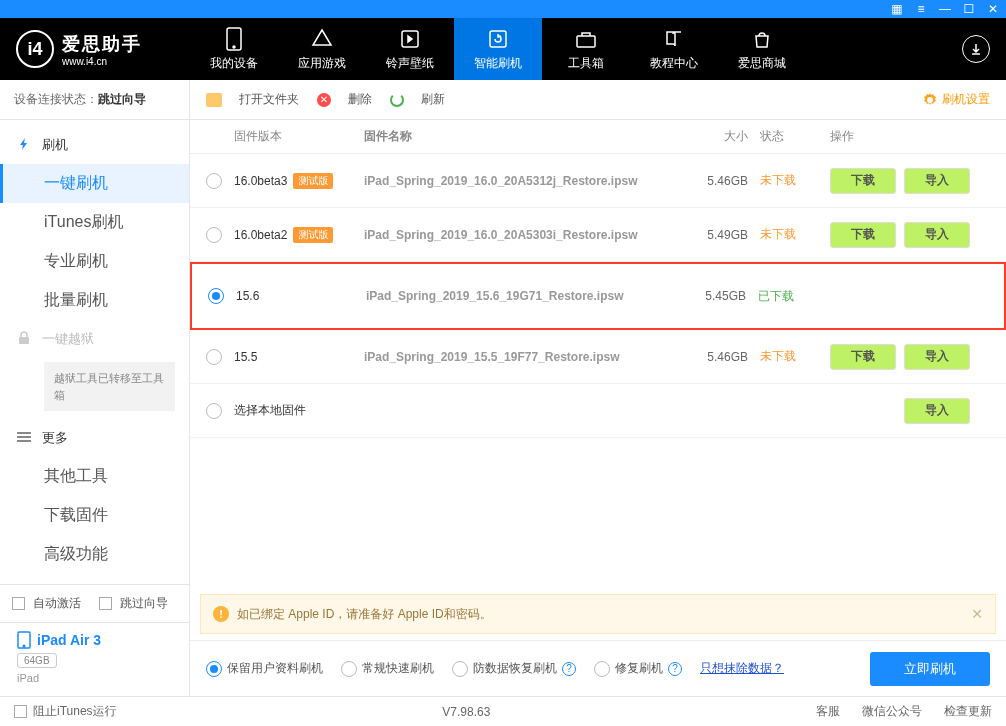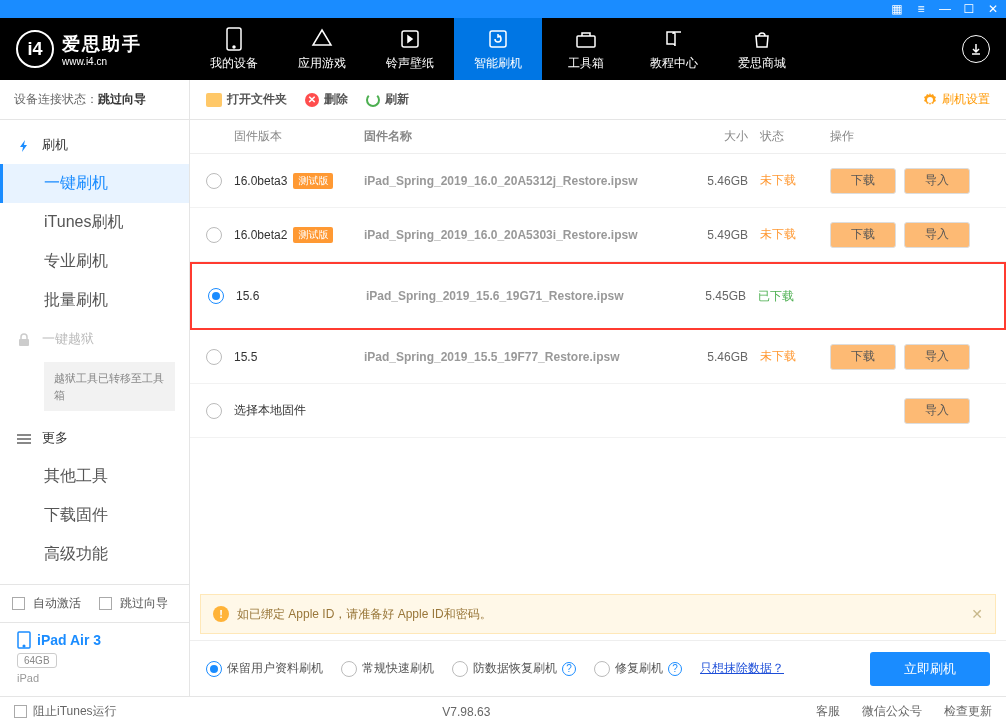--- a/index.html
+++ b/index.html
@@ -22,38 +22,38 @@
 .nav-right { width: 60px; display: flex; align-items: center; justify-content: center; }
 .down-circle { width: 28px; height: 28px; border: 1.5px solid #fff; border-radius: 50%; display: flex; align-items: center; justify-content: center; }
 
 .body { display: flex; height: 616px; }
 
 .sidebar { width: 190px; background: #fff; border-right: 1px solid #e5e5e5; display: flex; flex-direction: column; }
 .status-bar { height: 40px; border-bottom: 1px solid #e5e5e5; display: flex; align-items: center; padding: 0 14px; font-size: 12px; color: #666; }
 .status-bar b { color: #333; font-weight: bold; }
 
 .menu { flex: 1; overflow: hidden; padding-top: 6px; }
-.menu-group { font-size: 13px; color: #333; padding: 10px 16px; display: flex; align-items: flex-end; gap: 10px; cursor: pointer; }
+.menu-group { font-size: 13px; color: #333; padding: 10px 16px; display: flex; align-items: flex-start; gap: 10px; cursor: pointer; }
 .menu-group .mg-icon { width: 16px; height: 16px; display: flex; align-items: center; justify-content: center; }
 .menu-sub { font-size: 16px; color: #555; padding: 9px 16px 9px 44px; cursor: pointer; }
 .menu-sub.active { background: #e8f3ff; color: #1a8cff; border-left: 3px solid #1a8cff; padding-left: 41px; }
 .menu-note { margin: 4px 14px 8px 44px; background: #f2f2f2; color: #888; font-size: 11px; padding: 8px 10px; line-height: 1.5; }
 
 .sidebar-bottom { border-top: 1px solid #e5e5e5; }
 .sb-row1 { display: flex; align-items: center; padding: 10px 12px; gap: 8px; font-size: 12px; color: #555; }
 .chk { width: 13px; height: 13px; border: 1px solid #aaa; display: inline-block; }
 .device-box { padding: 8px 17px 12px; }
 .device-name { color: #1a8cff; font-size: 14px; font-weight: bold; display: flex; align-items: center; gap: 6px; }
 .device-cap { display: inline-block; border: 1px solid #ccc; border-radius: 3px; font-size: 10px; color: #888; padding: 1px 6px; margin-top: 4px; }
 .device-type { font-size: 11px; color: #999; margin-top: 4px; }
 
 .main { flex: 1; display: flex; flex-direction: column; }
 .toolbar { height: 40px; border-bottom: 1px solid #e5e5e5; display: flex; align-items: center; padding: 0 16px; gap: 18px; font-size: 12px; }
 .tb-left { display: flex; align-items: center; gap: 18px; flex: 1; }
-.tb-item { display: flex; align-items: center; gap: 5px; color: #555; cursor: pointer; font-weight: bold; }
+.tb-item { display: flex; align-items: center; gap: 17px; color: #555; cursor: pointer; }
 .tb-folder { width: 16px; height: 14px; background: #ffc868; border-radius: 2px; }
 .tb-del { width: 14px; height: 14px; background: #ff4d4d; border-radius: 50%; color: #fff; font-size: 10px; display: flex; align-items: center; justify-content: center; }
 .tb-ref { width: 14px; height: 14px; border: 2px solid #4caf50; border-radius: 50%; border-top-color: transparent; }
 .tb-settings { display: flex; align-items: center; gap: 5px; color: #ff9800; cursor: pointer; }
 .gear { width: 14px; height: 14px; }
 
 .table-head { height: 34px; display: flex; align-items: center; font-size: 12px; color: #888; padding: 0 16px; border-bottom: 1px solid #eee; }
 .col-radio { width: 28px; }
 .col-ver { width: 130px; }
 .col-name { flex: 1; font-weight: bold; }
@@ -67,21 +67,21 @@
 .radio { width: 16px; height: 16px; border: 1.5px solid #bbb; border-radius: 50%; display: flex; align-items: center; justify-content: center; cursor: pointer; }
 .radio.checked { border-color: #1a8cff; }
 .radio.checked::after { content: ""; width: 8px; height: 8px; background: #1a8cff; border-radius: 50%; }
 .ver-cell { display: flex; align-items: center; gap: 6px; color: #333; }
 .beta-tag { background: #ff9933; color: #fff; font-size: 10px; padding: 1px 5px; border-radius: 2px; }
 .fw-name { color: #999; }
 .fw-size { color: #666; }
 .st-not { color: #ff9933; }
 .st-done { color: #4caf50; }
 .ops { display: flex; gap: 8px; }
-.btn-sm { width: 66px; height: 26px; border: 1px solid #ddd; background: #fdba74; border-radius: 3px; font-size: 12px; color: #555; cursor: pointer; display: flex; align-items: center; justify-content: center; }
+.btn-sm { width: 66px; height: 26px; border: 1px solid #ddd; background: #bef264; border-radius: 3px; font-size: 12px; color: #555; cursor: pointer; display: flex; align-items: center; justify-content: center; font-weight: bold; }
 
 .notice-bar { height: 40px; background: #fff8e8; border: 1px solid #ffe8b8; margin: 6px 10px 0; display: flex; align-items: center; padding: 0 12px; font-size: 12px; color: #99773a; gap: 8px; }
 .warn-icon { width: 16px; height: 16px; background: #ffb338; border-radius: 50%; color: #fff; font-size: 11px; display: flex; align-items: center; justify-content: center; font-weight: bold; }
 .notice-bar .close-x { margin-left: auto; color: #c8b88a; cursor: pointer; font-size: 14px; }
 
 .action-bar { height: 56px; display: flex; align-items: center; padding: 0 16px; gap: 18px; font-size: 12px; border-top: 1px solid #eee; margin-top: 6px; }
 .action-bar .opt { display: flex; align-items: center; gap: 5px; color: #555; cursor: pointer; }
 .help-i { width: 14px; height: 14px; border: 1px solid #1a8cff; border-radius: 50%; color: #1a8cff; font-size: 10px; display: flex; align-items: center; justify-content: center; }
 .erase-link { color: #1d4ed8; text-decoration: underline; cursor: pointer; }
 .flash-btn { margin-left: auto; width: 120px; height: 34px; background: #1a8cff; color: #fff; border-radius: 3px; display: flex; align-items: center; justify-content: center; cursor: pointer; font-size: 13px; }

